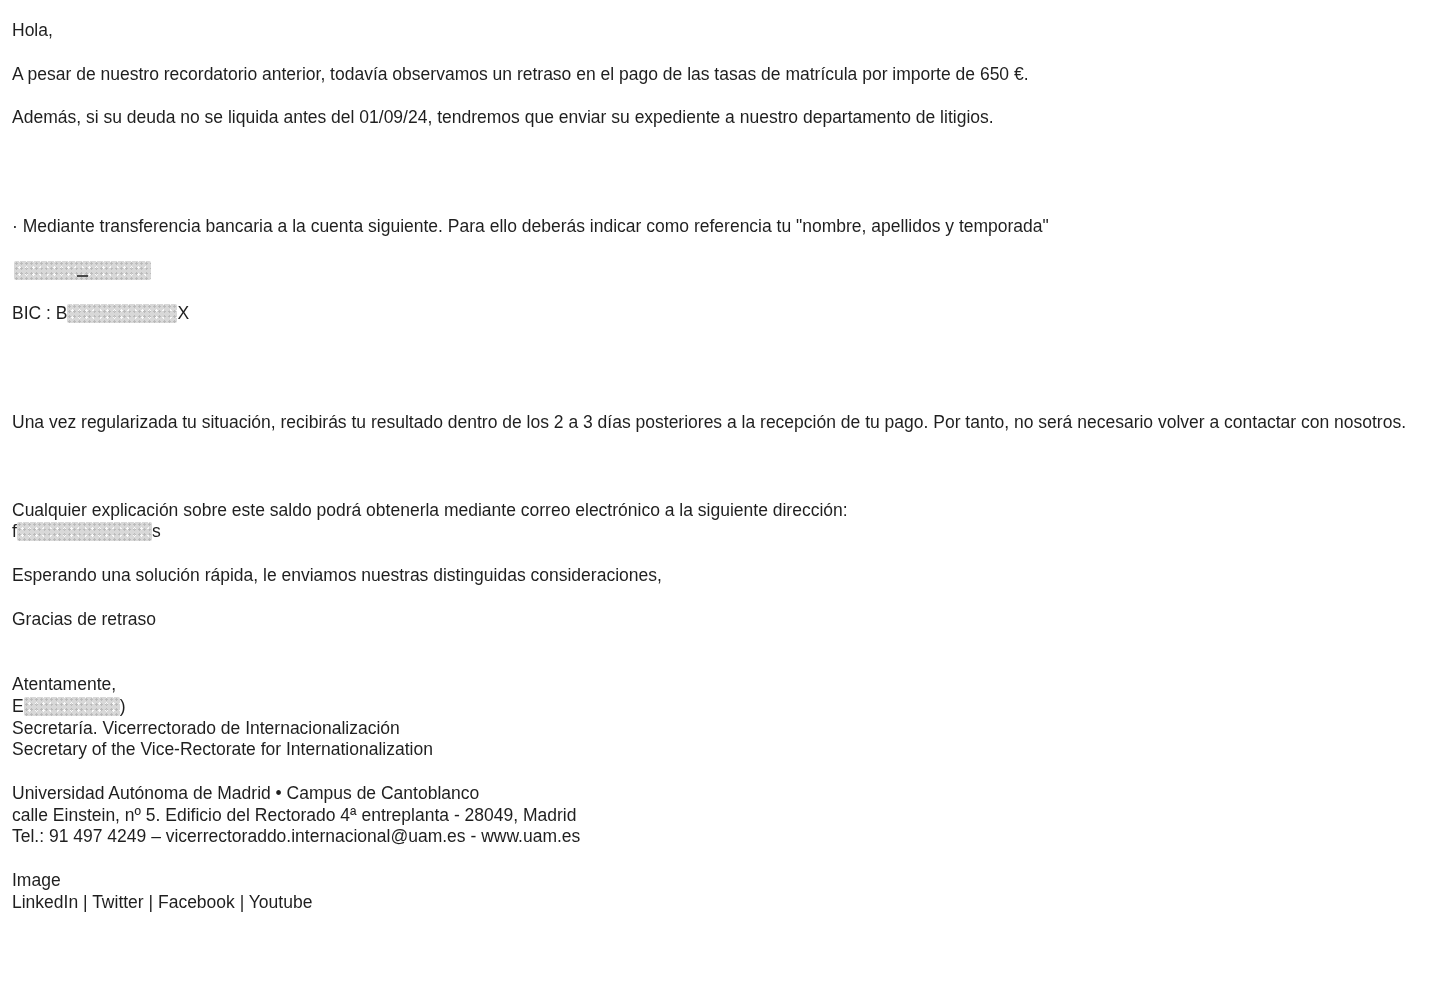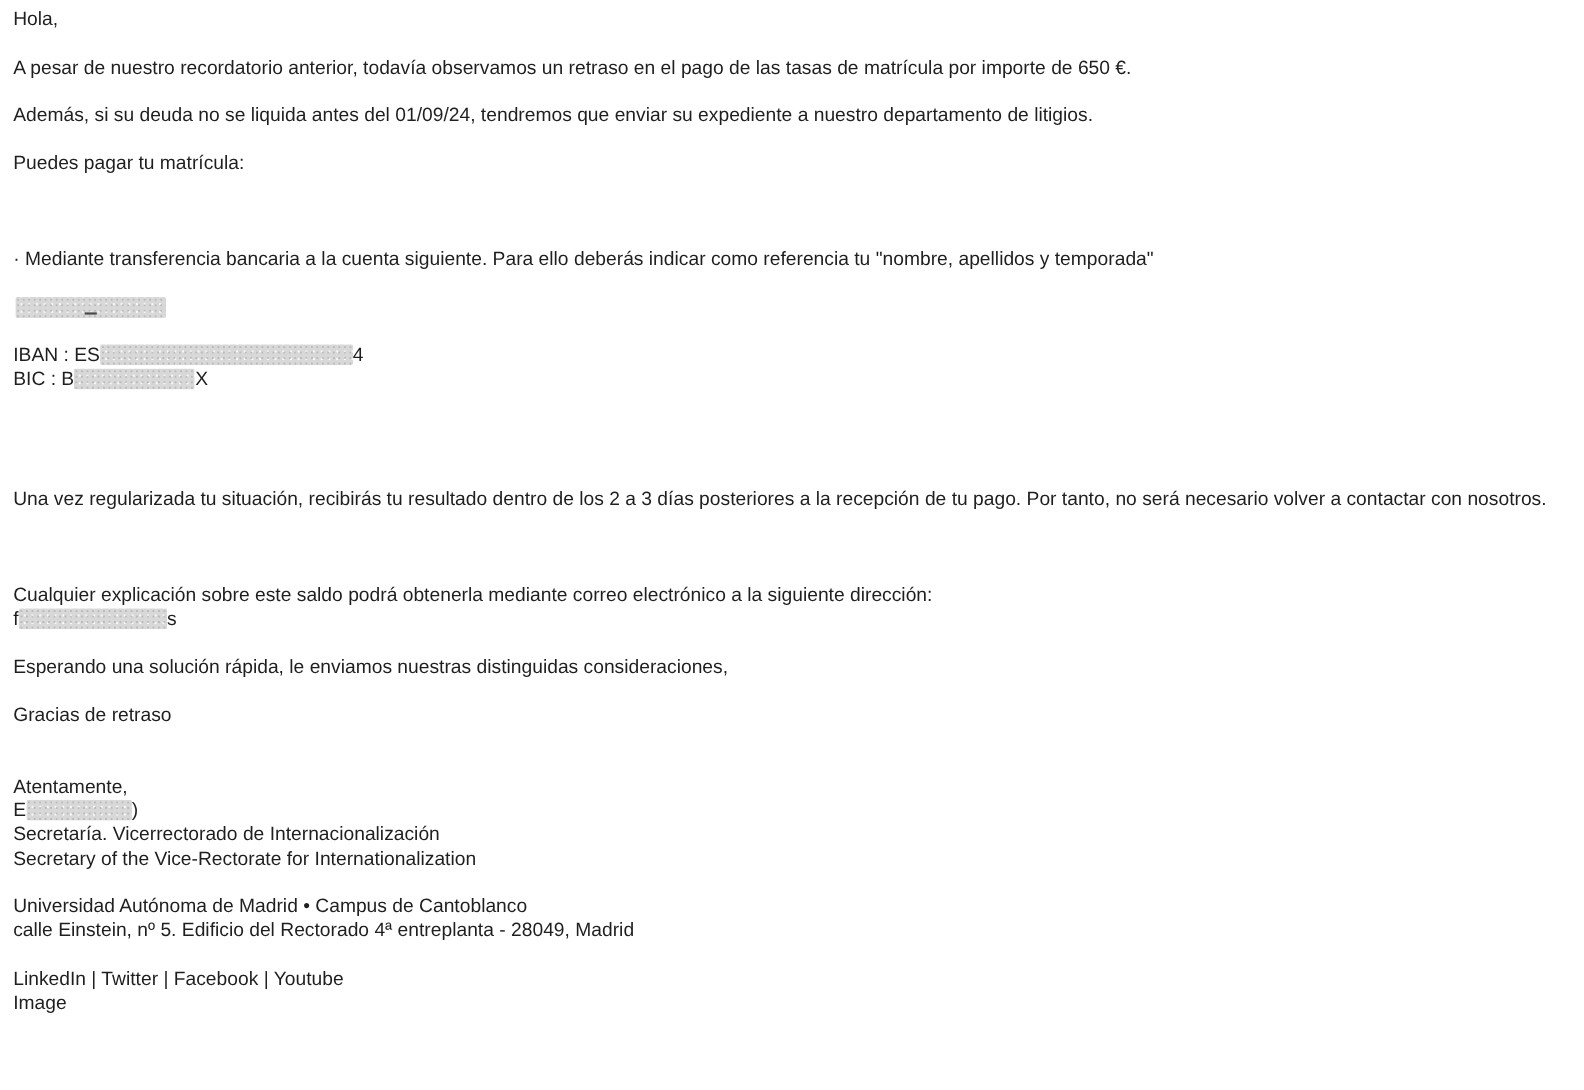--- a/index.html
+++ b/index.html
@@ -6,21 +6,21 @@
   body {
     width: 1440px;
     height: 991px;
     background: #ffffff;
     overflow: hidden;
     font-family: "Liberation Sans", "DejaVu Sans", sans-serif;
     font-size: 17.5px;
     color: #1f1f1f;
   }
   .page {
-    padding: 7px 0 0 12px;
+    padding: 20px 0 0 12px;
   }
   .line {
     height: 21.8px;
     line-height: 21.8px;
     white-space: pre;
     font-size: 17.5px;
     color: #1f1f1f;
   }
   .sp {  }
   .sp1 { height: 21.8px; }
@@ -62,30 +62,28 @@
 
   <div class="line">Hola,</div>
   <div class="sp sp1"></div>
 
   <div class="line">A pesar de nuestro recordatorio anterior, todavía observamos un retraso en el pago de las tasas de matrícula por importe de 650 €.</div>
   <div class="sp sp1"></div>
 
   <div class="line">Además, si su deuda no se liquida antes del 01/09/24, tendremos que enviar su expediente a nuestro departamento de litigios.</div>
   <div class="sp sp1"></div>
 
-  <div class="line">Puedes pagar tu matrícula:</div>
   <div class="sp sp3"></div>
 
   <div class="line">· Mediante transferencia bancaria a la cuenta siguiente. Para ello deberás indicar como referencia tu "nombre, apellidos y temporada"</div>
   <div class="sp sp1"></div>
 
   <div class="line"><span class="redact mark w-recipient"></span></div>
   <div class="sp sp1"></div>
 
-  <div class="line"><span>IBAN : ES</span><span class="redact w-iban"></span><span>4</span></div>
   <div class="line"><span>BIC : B</span><span class="redact w-bic"></span><span>X</span></div>
   <div class="sp sp3"></div>
 
   <div class="sp sp1"></div>
 
   <div class="line">Una vez regularizada tu situación, recibirás tu resultado dentro de los 2 a 3 días posteriores a la recepción de tu pago. Por tanto, no será necesario volver a contactar con nosotros.</div>
   <div class="sp sp1"></div>
 
   <div class="sp sp2"></div>
 
@@ -100,18 +98,19 @@
   <div class="sp sp2"></div>
 
   <div class="line">Atentamente,</div>
   <div class="line"><span>E</span><span class="redact w-name"></span><span>)</span></div>
   <div class="line">Secretaría. Vicerrectorado de Internacionalización</div>
   <div class="line">Secretary of the Vice-Rectorate for Internationalization</div>
   <div class="sp sp1"></div>
 
   <div class="line">Universidad Autónoma de Madrid • Campus de Cantoblanco</div>
   <div class="line">calle Einstein, nº 5. Edificio del Rectorado 4ª entreplanta - 28049, Madrid</div>
+  <div class="line">Tel.: 91 497 4249 – vicerrectoraddo.internacional@uam.es - www.uam.es</div>
   <div class="sp sp1"></div>
 
+  <div class="line">Image</div>
   <div class="line"><span class="social-link">LinkedIn</span><span> | </span><span class="social-link">Twitter</span><span> | </span><span class="social-link">Facebook</span><span> | </span><span class="social-link">Youtube</span></div>
-  <div class="line">Image</div>
 
 </div>
 
 </body></html>

